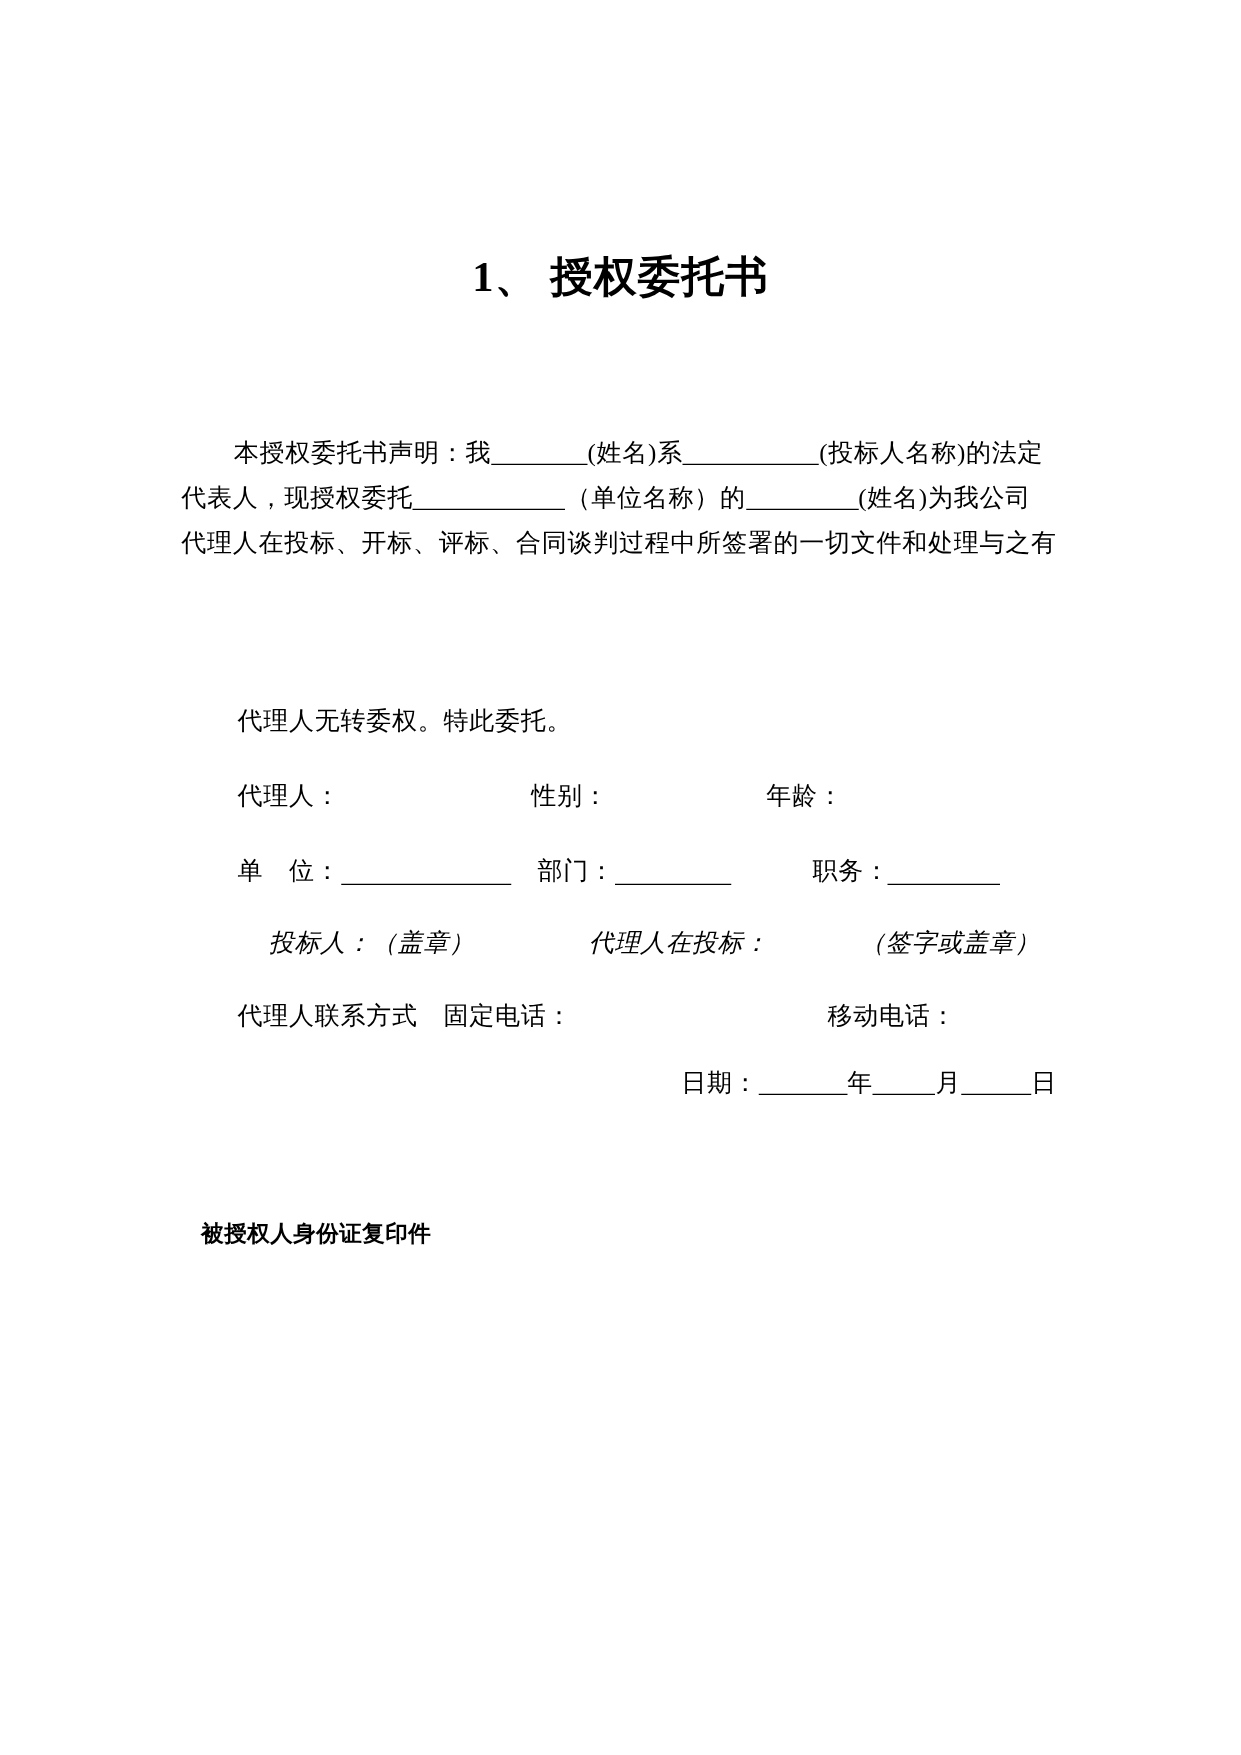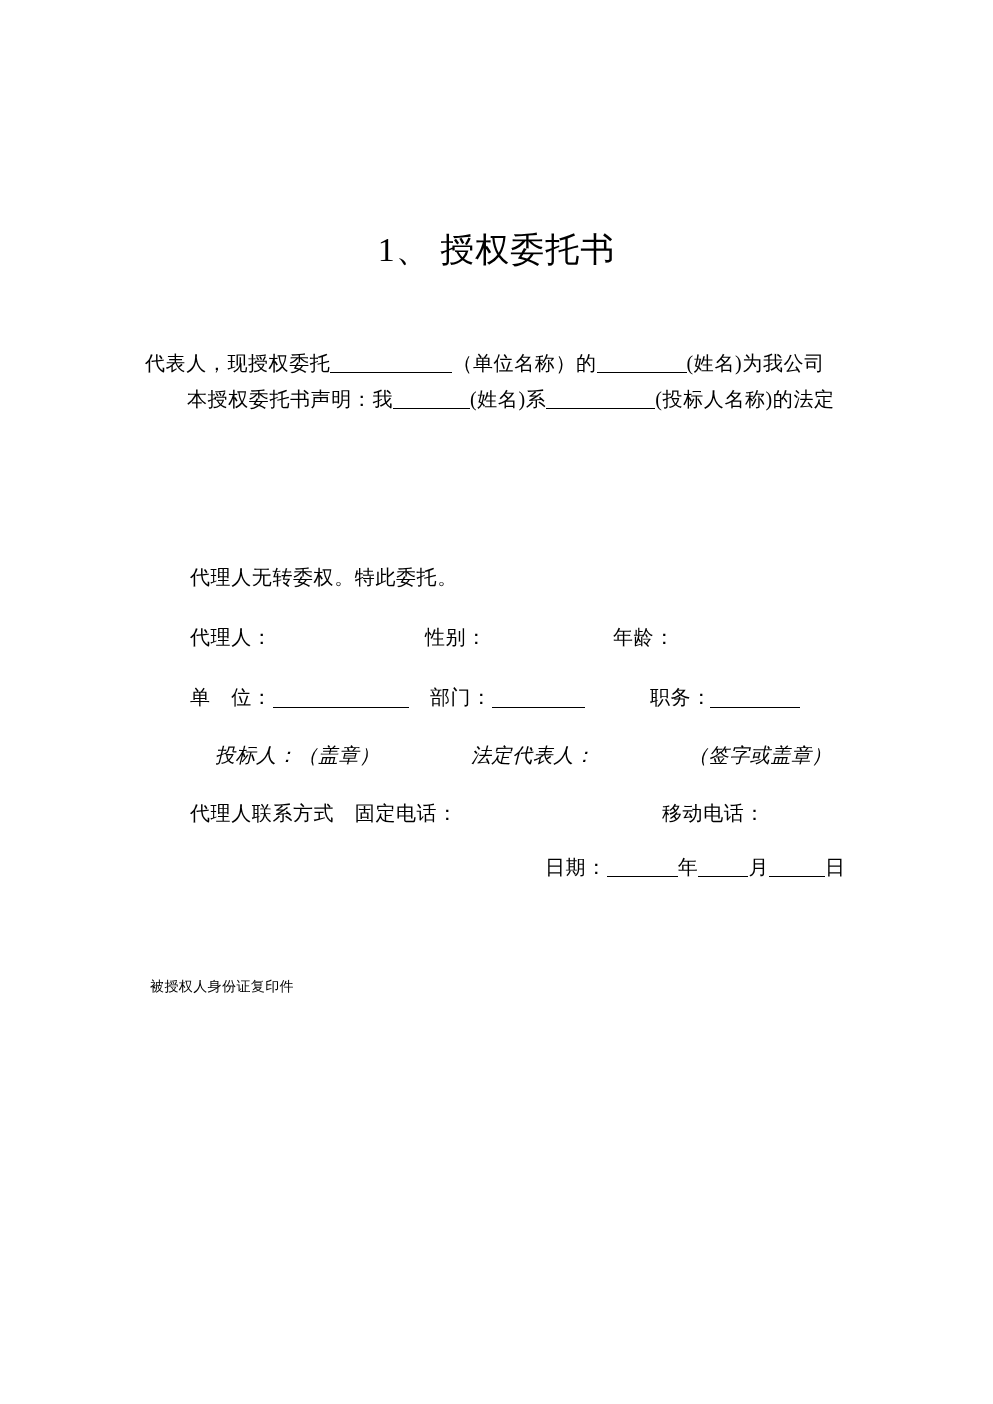--- a/index.html
+++ b/index.html
@@ -8,24 +8,23 @@
     position:relative;
     width:993px; height:1404px;
     background:#ffffff;
     color:#000000;
     font-family:"Liberation Serif","DejaVu Serif",serif;
     overflow:hidden;
   }
   .doc-title {
     position:absolute; top:199px; left:0; width:100%;
     text-align:center;
-    font-size:34px; font-weight:normal;
+    font-size:34px; font-weight:bold;
     letter-spacing:1px;
     white-space:pre;
-    margin-top:28px;
   }
   .para {
     position:absolute; left:145px; top:345px; width:716px;
     font-size:20px; letter-spacing:0.6px;
   }
   .para .line { height:36px; line-height:36px; white-space:nowrap; }
   .para .line.ind { padding-left:42px; }
   
   .bl {
     display:inline-block;
@@ -43,38 +42,41 @@
   .row .at { position:absolute; top:0; height:36px; line-height:36px; white-space:pre; }
   
   .rbl { position:absolute; top:0; height:29px; border-bottom:1px solid #000; }
   .row-nodeleg   { top:547px; }
   .row-agent     { top:607px; }
   .row-unit      { top:667px; }
   .row-sign      { top:725px;font-style:italic; }
   .row-contact   { top:783px;text-align:right; }
   .row-date      { top:837px; left:545px; width:340px; }
   .attachment-note {
-    position:absolute; left:150px; top:976px;
-    font-size:14px; font-weight:normal; letter-spacing:0.4px;
+    position:absolute; left:161px; top:976px;
+    font-size:18px; font-weight:bold; letter-spacing:0.4px;
     line-height:22px; white-space:pre;
   }
 </style>
 </head>
 <body>
 
 <div class="page">
 
   <div class="doc-title">1、 授权委托书</div>
 
   <div class="para">
+    <div class="line ind">
+      <span>本授权委托书声明：我</span><span class="bl" style="width:77px"></span><span>(姓名)系</span><span class="bl" style="width:109px"></span><span>(投标人名称)的法定</span>
+    </div>
     <div class="line">
       <span>代表人，现授权委托</span><span class="bl" style="width:122px"></span><span>（单位名称）的</span><span class="bl" style="width:90px"></span><span>(姓名)为我公司</span>
     </div>
-    <div class="line ind">
-      <span>本授权委托书声明：我</span><span class="bl" style="width:77px"></span><span>(姓名)系</span><span class="bl" style="width:109px"></span><span>(投标人名称)的法定</span>
+    <div class="line">
+      <span>代理人在投标、开标、评标、合同谈判过程中所签署的一切文件和处理与之有</span>
     </div>
   </div>
 
   <div class="row row-nodeleg">
     <span class="at" style="left:45px">代理人无转委权。特此委托。</span>
   </div>
 
   <div class="row row-agent">
     <span class="at" style="left:45px">代理人：</span>
     <span class="at" style="left:280px">性别：</span>
@@ -85,21 +87,21 @@
     <span class="at" style="left:45px">单　位：</span>
     <span class="rbl" style="left:128px; width:136px"></span>
     <span class="at" style="left:285px">部门：</span>
     <span class="rbl" style="left:347px; width:93px"></span>
     <span class="at" style="left:505px">职务：</span>
     <span class="rbl" style="left:565px; width:90px"></span>
   </div>
 
   <div class="row row-sign">
     <span class="at" style="left:70px">投标人：（盖章）</span>
-    <span class="at" style="left:326px">法定代表人：</span>
+    <span class="at" style="left:326px">代理人在投标：</span>
     <span class="at" style="left:543px">（签字或盖章）</span>
   </div>
 
   <div class="row row-contact">
     <span class="at" style="left:45px">代理人联系方式　固定电话：</span>
     <span class="at" style="left:517px">移动电话：</span>
   </div>
 
   <div class="row row-date">
     <span>日期：</span><span class="bl" style="width:71px"></span><span>年</span><span class="bl" style="width:50px"></span><span>月</span><span class="bl" style="width:56px"></span><span>日</span>

